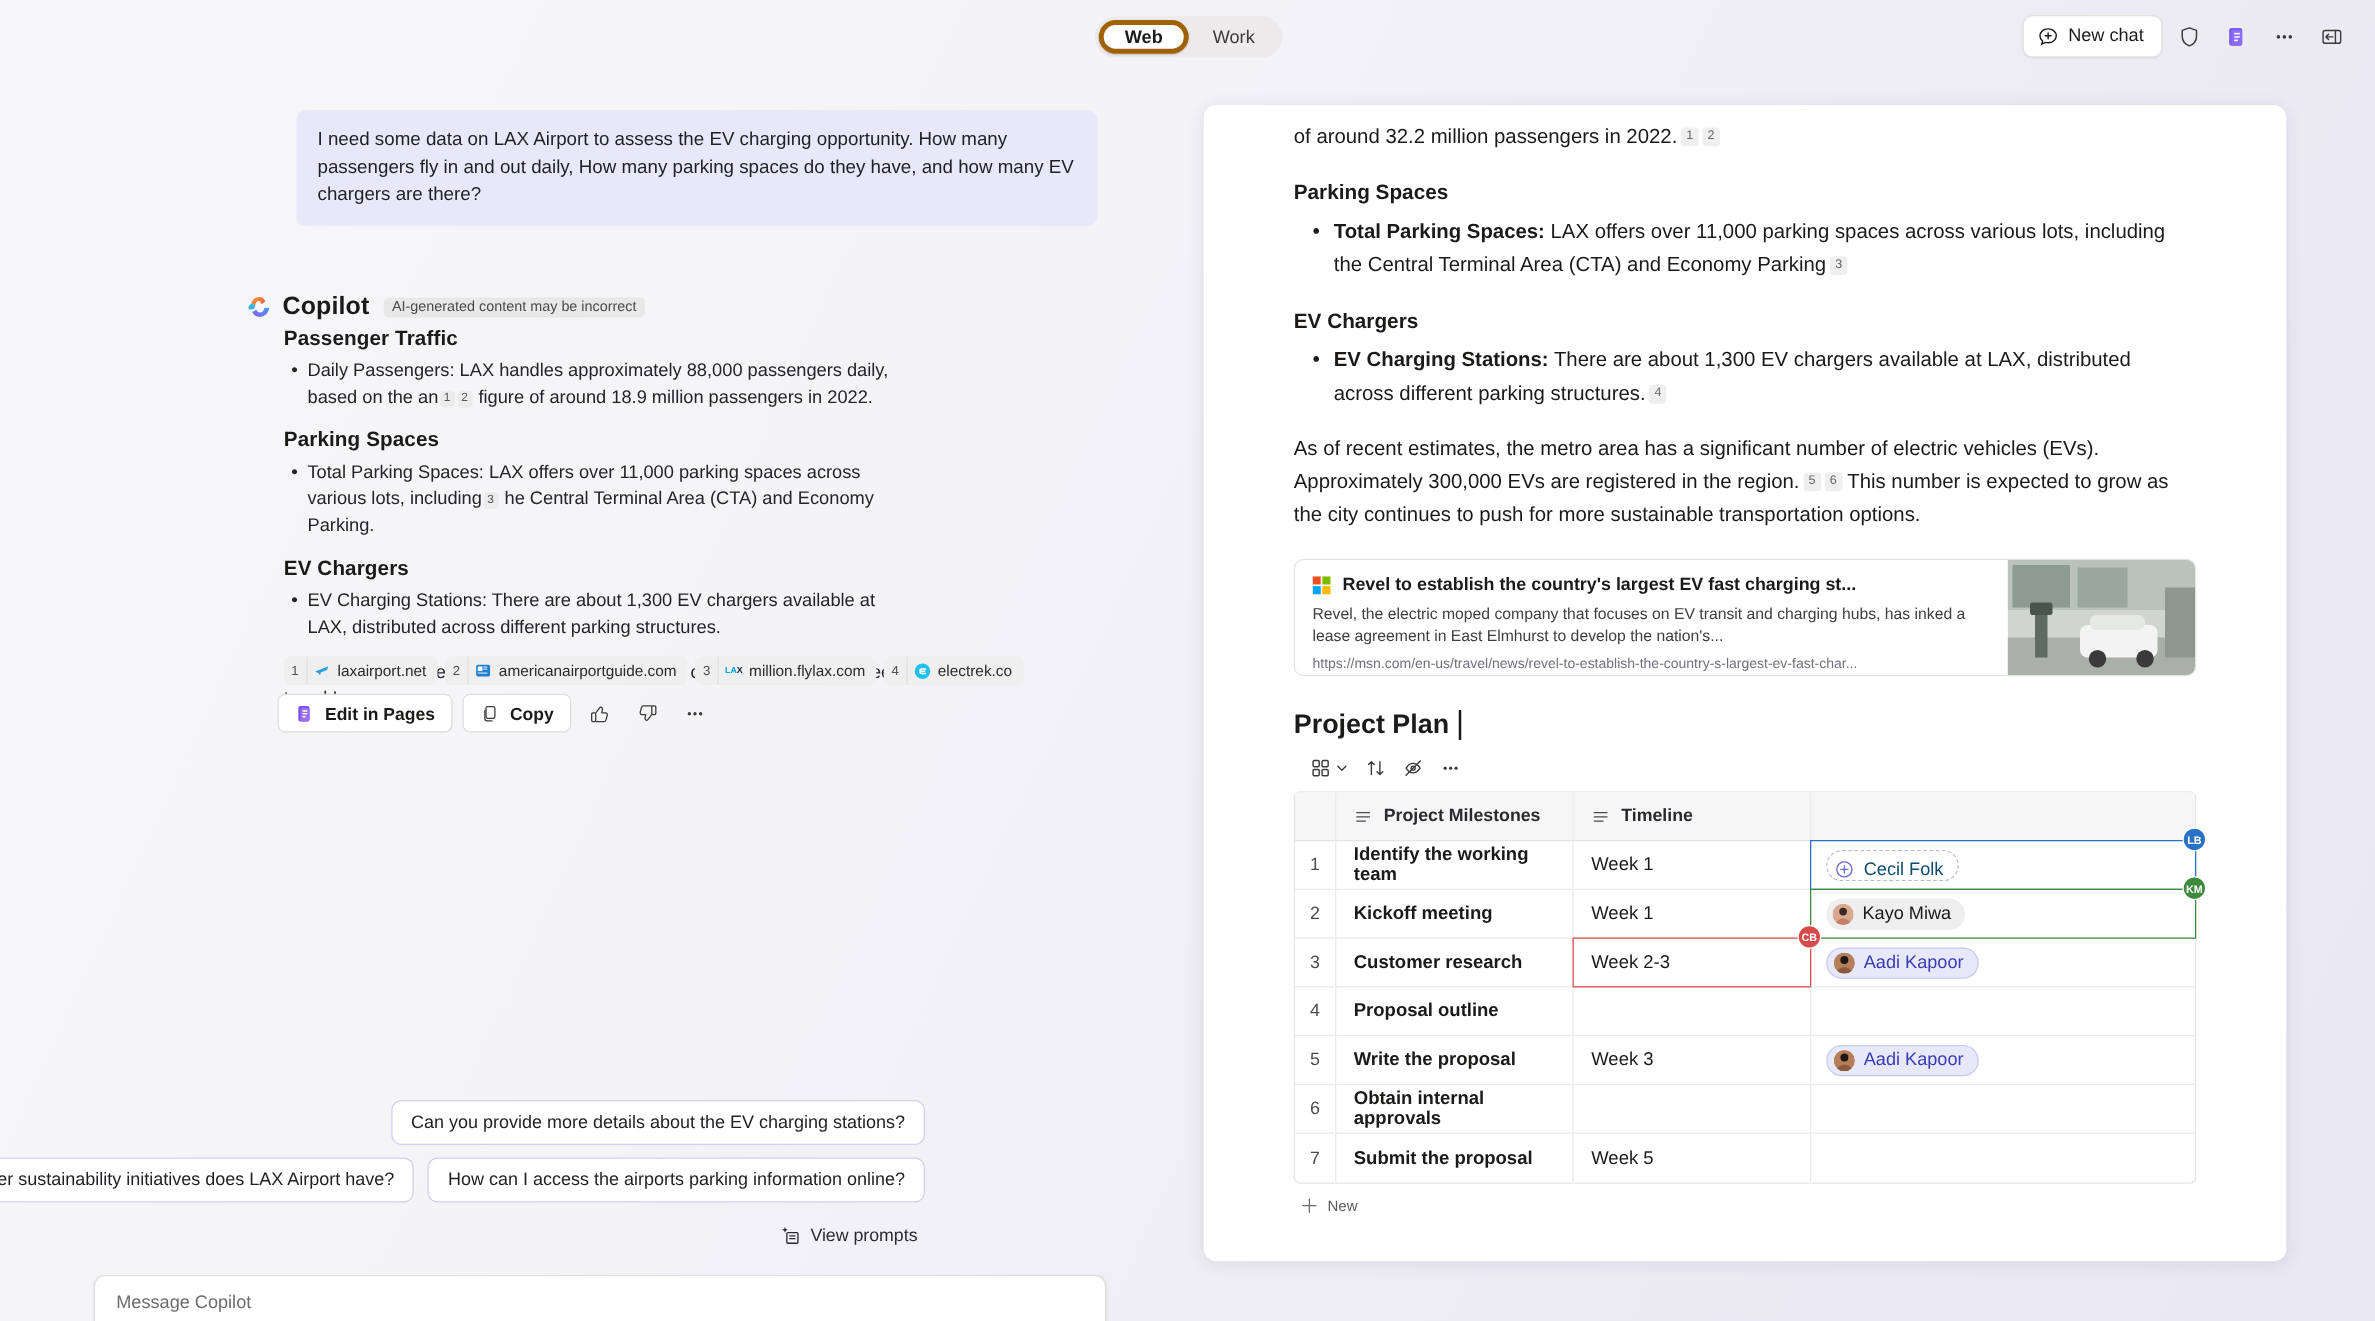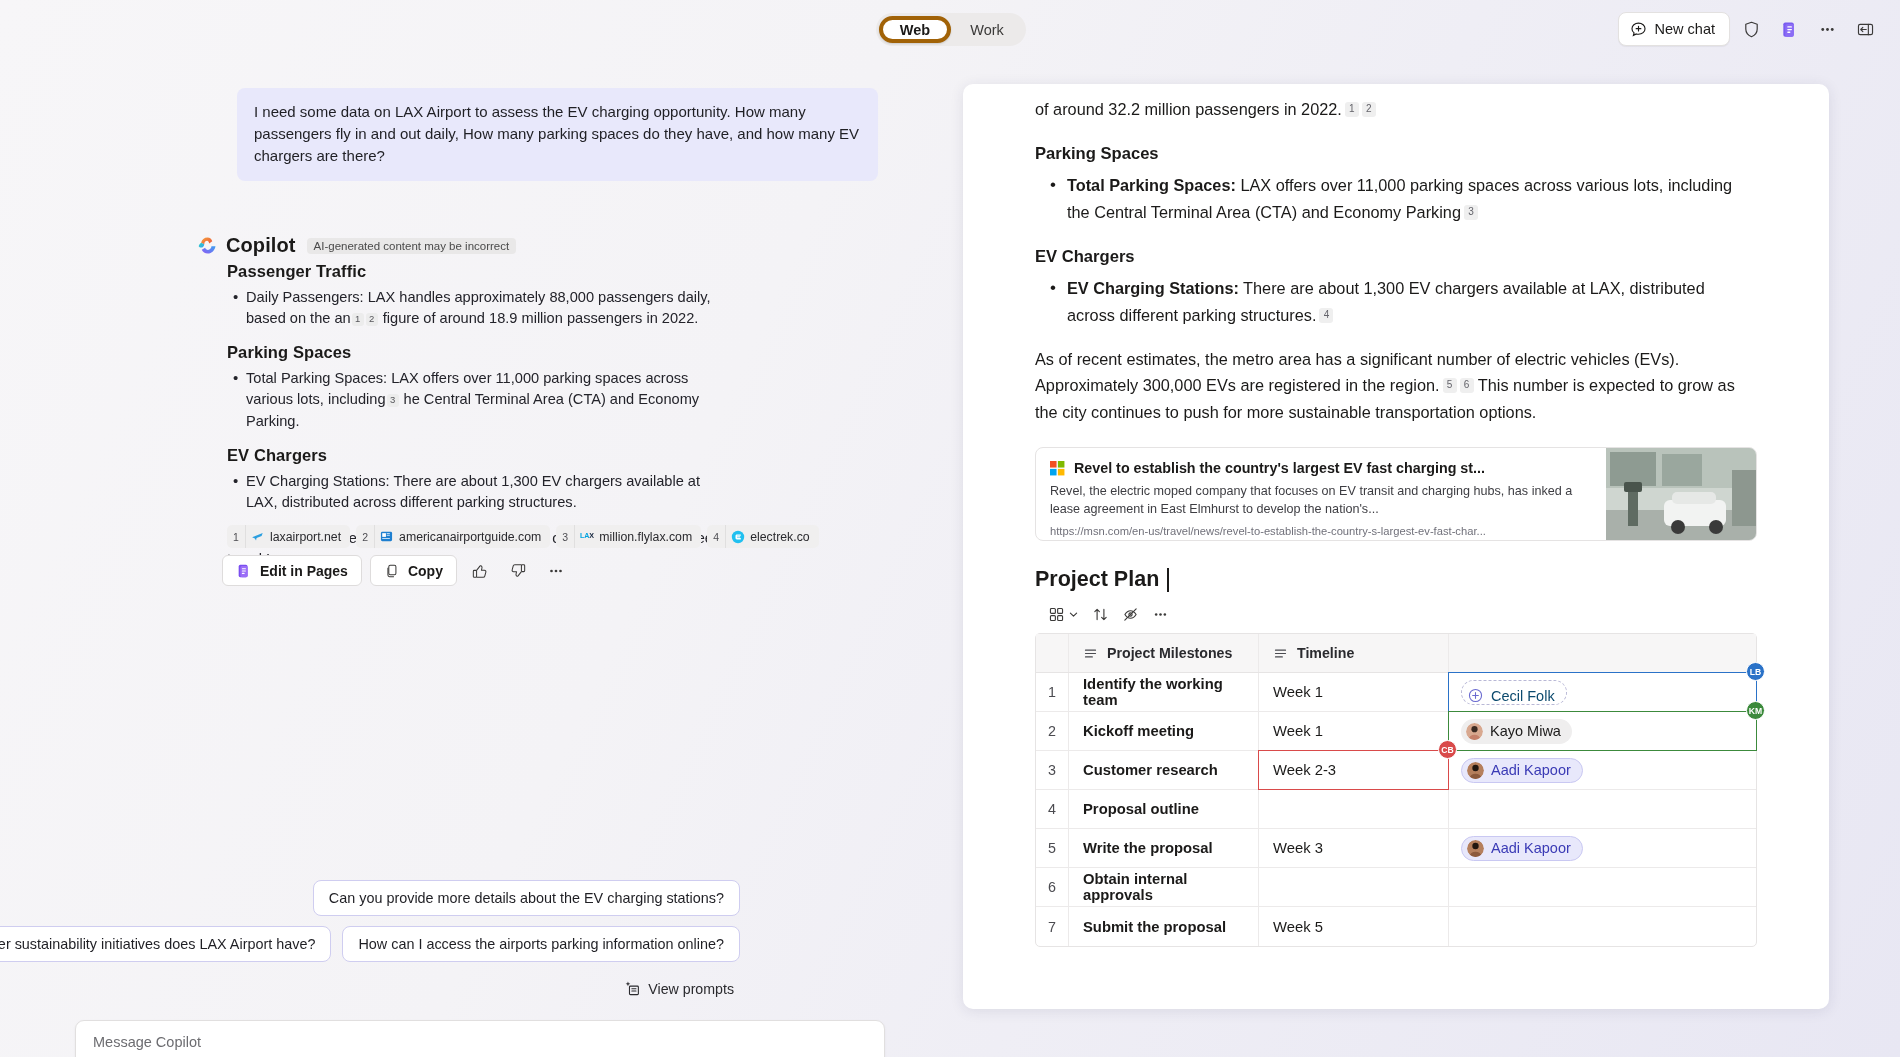--- a/index.html
+++ b/index.html
@@ -742,17 +742,25 @@
 
         <div class="grow grow-body">
           <div class="gcell-num">7</div>
           <div class="gcell-a">Submit the proposal</div>
           <div class="gcell-b">Week 5</div>
           <div class="gcell-c"></div>
         </div>
 
       </div>
 
+      <div class="newrow">
+        <span>
+          <svg width="15" height="15" viewBox="0 0 16 16" fill="none" stroke="#6a6a70" stroke-width="1.1">
+            <path d="M8 2.4v11.2M2.4 8h11.2" stroke-linecap="round"></path>
+          </svg>
+        </span>
+        <span>New</span>
+      </div>
 
     </div>
   </div>
 
 </div>
 
 </body></html>

